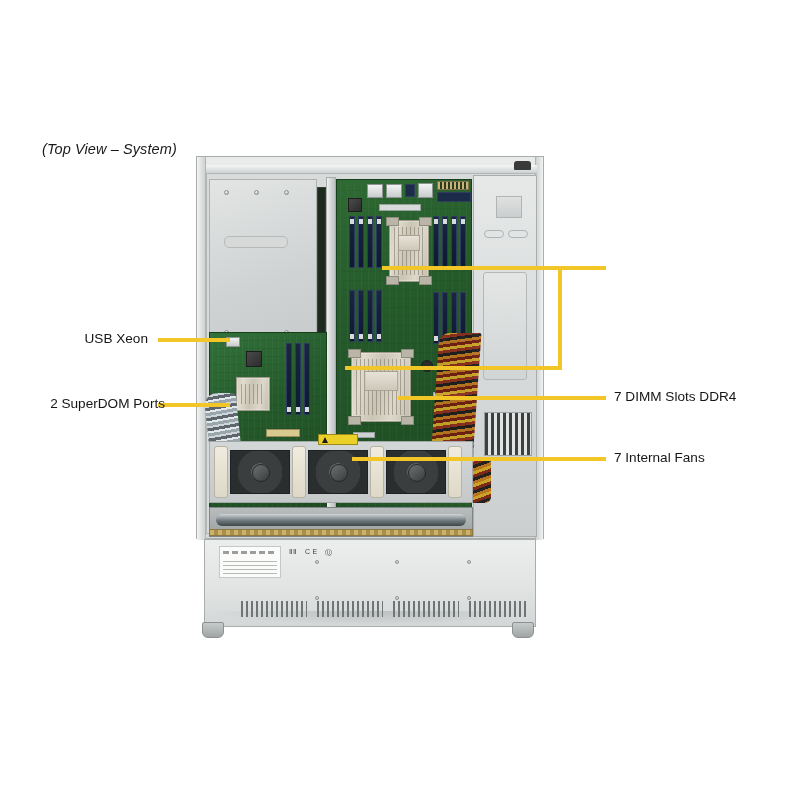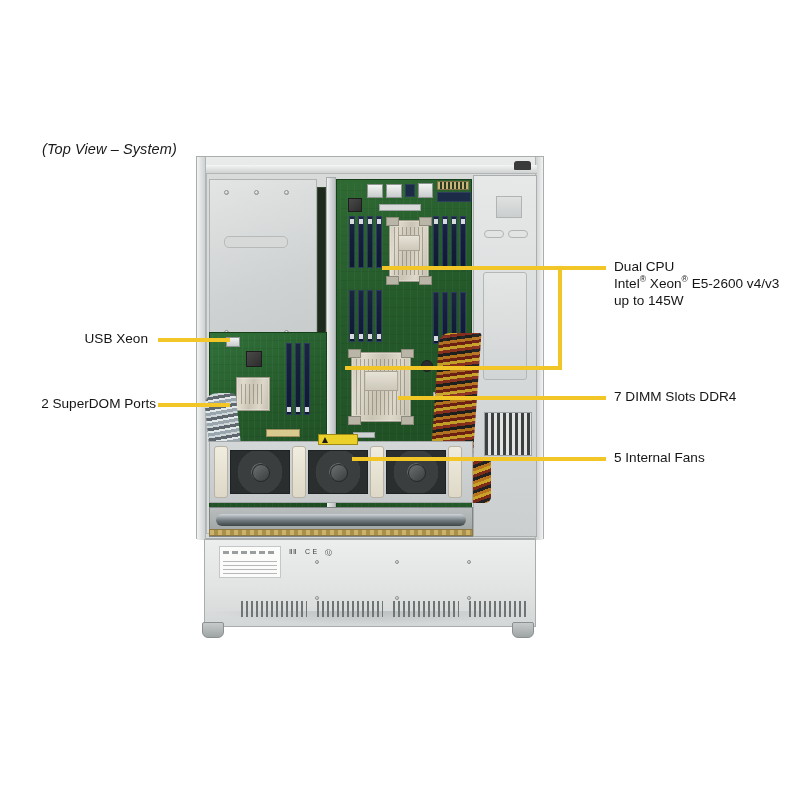--- a/index.html
+++ b/index.html
@@ -623,27 +623,22 @@
   <div class="lead h" style="left:558px;top:266px;width:48px"></div>
 
   <div class="lead h" style="left:398px;top:396px;width:208px"></div>
 
   <div class="lead h" style="left:352px;top:457px;width:254px"></div>
 
   <div class="lead h" style="left:158px;top:338px;width:72px"></div>
 
   <div class="lead h" style="left:158px;top:403px;width:72px"></div>
 
-  <div class="callout right" style="left:614px;top:258px">
-    <div>Dual CPU</div>
-    <div><span>Intel</span><sup>®</sup><span> Xeon</span><sup>®</sup><span> E5-2600 v4/v3</span></div>
-    <div>up to 145W</div>
-  </div>
 
   <div class="callout right" style="left:614px;top:388px">7 DIMM Slots DDR4</div>
 
-  <div class="callout right" style="left:614px;top:449px">5 Internal Fans</div>
+  <div class="callout right" style="left:614px;top:449px">7 Internal Fans</div>
 
   <div class="callout left" style="left:0;top:330px;width:148px">USB Xeon</div>
 
-  <div class="callout left" style="left:8px;top:395px;width:148px">2 SuperDOM Ports</div>
+  <div class="callout left" style="left:17px;top:395px;width:148px">2 SuperDOM Ports</div>
 
 </div>
 
 </body></html>

